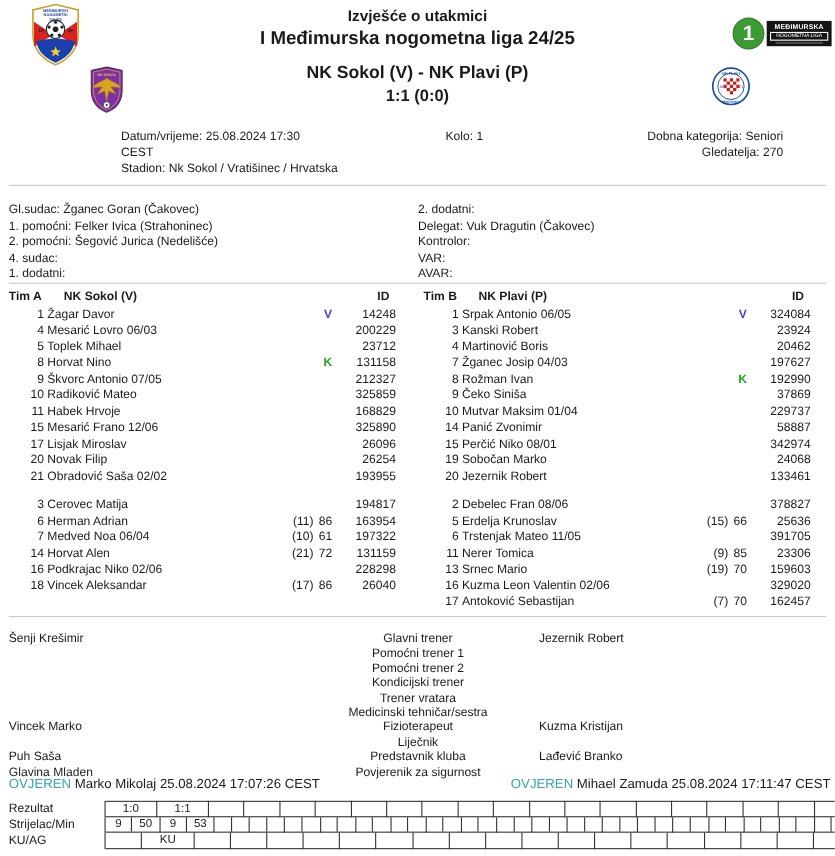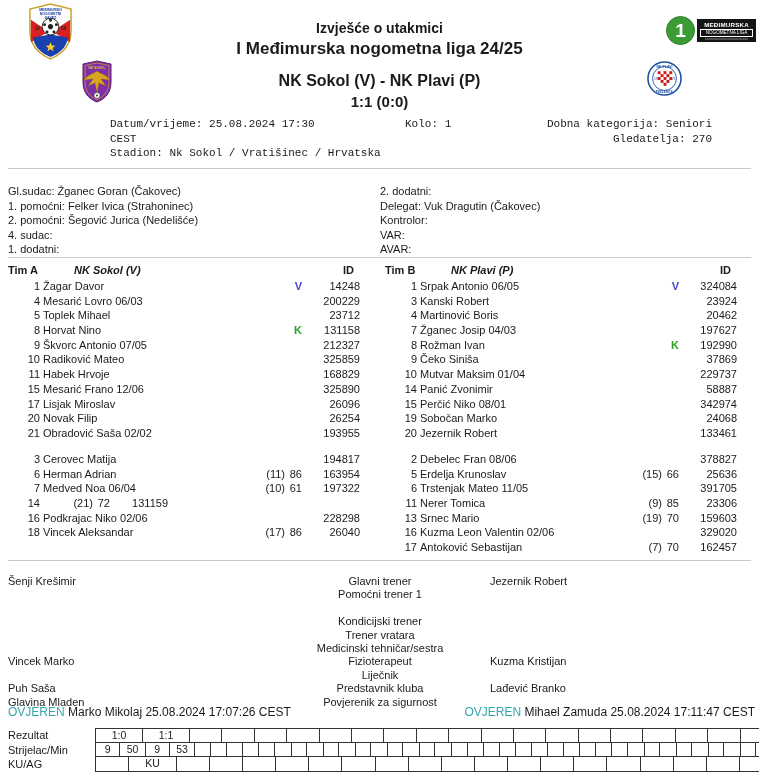--- a/index.html
+++ b/index.html
@@ -1,38 +1,38 @@
 <!DOCTYPE html>
 <html><head>
 <meta charset="utf-8">
 <style>
   html,body{margin:0;padding:0;background:#fff;}
   .page{position:relative;width:759px;height:778px;background:#fff;overflow:hidden;
         font-family:"Liberation Sans","DejaVu Sans",sans-serif;color:#1a1a1a;}
   .abs{position:absolute;}
   
   .title-wrap{position:absolute;left:0;top:0;width:759px;text-align:center;}
-  .t1{margin-top:20px;font-size:14px;font-weight:bold;}
+  .t1{margin-top:6px;font-size:14px;font-weight:bold;}
   .t2{margin-top:3px;font-size:17px;font-weight:bold;}
   .t3{margin-top:13px;font-size:16px;font-weight:bold;}
   .t4{margin-top:3px;font-size:15px;font-weight:bold;}
   
-  .mi{position:absolute;top:117px;font-size:11px;line-height:14.5px;font-family:Liberation Mono, monospace;}
+  .mi{position:absolute;top:117px;font-size:11px;line-height:14.5px;}
   .mi-left{left:110px;}
   .mi-center{left:405px;}
   .mi-right{right:47px;text-align:right;}
   
   .hr{position:absolute;left:8px;width:743px;border-top:1px solid #c9c9c9;height:0;}
   
   .officials{position:absolute;top:184px;font-size:11px;line-height:14.6px;}
   .off-l{left:8px;} .off-r{left:380px;}
   
   .roster-head{position:absolute;width:352px;height:14px;font-size:11px;font-weight:bold;}
   .rh-tim{position:absolute;left:0;}
-  .rh-club{position:absolute;left:66px;font-style:italic;}
+  .rh-club{position:absolute;left:50px;}
   .rh-id{position:absolute;right:6px;}
   .roster{position:absolute;width:352px;}
   .p-row{display:flex;height:14.7px;line-height:14.7px;font-size:11px;}
   .p-num{flex:none;width:32px;text-align:right;}
   .p-name{flex:1;padding-left:3px;white-space:nowrap;overflow:hidden;}
   .p-info{flex:none;width:70px;display:flex;justify-content:flex-end;}
   .p-subfor{text-align:right;}
   .p-min{width:17px;text-align:right;}
   .p-id{flex:none;width:58px;text-align:right;}
   .badge{font-weight:bold;}
@@ -273,20 +273,21 @@
         <div class="p-num">7</div>
         <div class="p-name">Medved Noa 06/04</div>
         <div class="p-info">
           <div class="p-subfor">(10)</div>
           <div class="p-min">61</div>
         </div>
         <div class="p-id">197322</div>
       </div>
       <div class="p-row">
         <div class="p-num">14</div>
+        <div class="p-name">Horvat Alen</div>
         <div class="p-info">
           <div class="p-subfor">(21)</div>
           <div class="p-min">72</div>
         </div>
         <div class="p-id">131159</div>
       </div>
       <div class="p-row">
         <div class="p-num">16</div>
         <div class="p-name">Podkrajac Niko 02/06</div>
         <div class="p-info"></div>
@@ -439,20 +440,21 @@
         <div class="staff-role">Glavni trener</div>
         <div class="staff-b">Jezernik Robert</div>
       </div>
       <div class="staff-row">
         <div class="staff-a"></div>
         <div class="staff-role">Pomoćni trener 1</div>
         <div class="staff-b"></div>
       </div>
       <div class="staff-row">
         <div class="staff-a"></div>
+        <div class="staff-role">Pomoćni trener 2</div>
         <div class="staff-b"></div>
       </div>
       <div class="staff-row">
         <div class="staff-a"></div>
         <div class="staff-role">Kondicijski trener</div>
         <div class="staff-b"></div>
       </div>
       <div class="staff-row">
         <div class="staff-a"></div>
         <div class="staff-role">Trener vratara</div>

